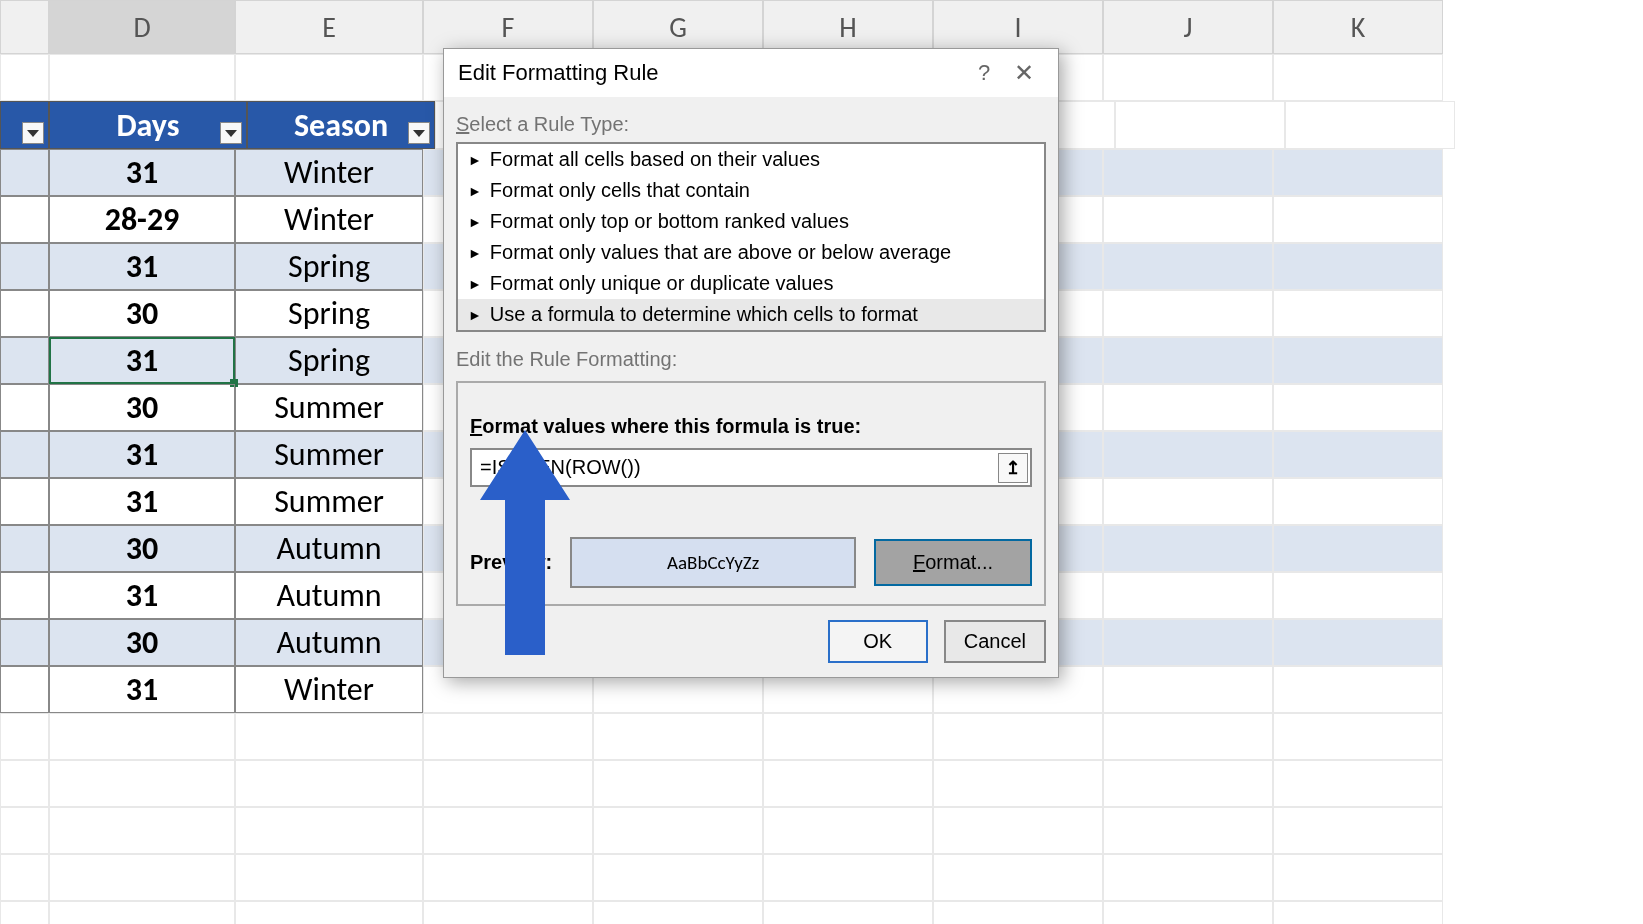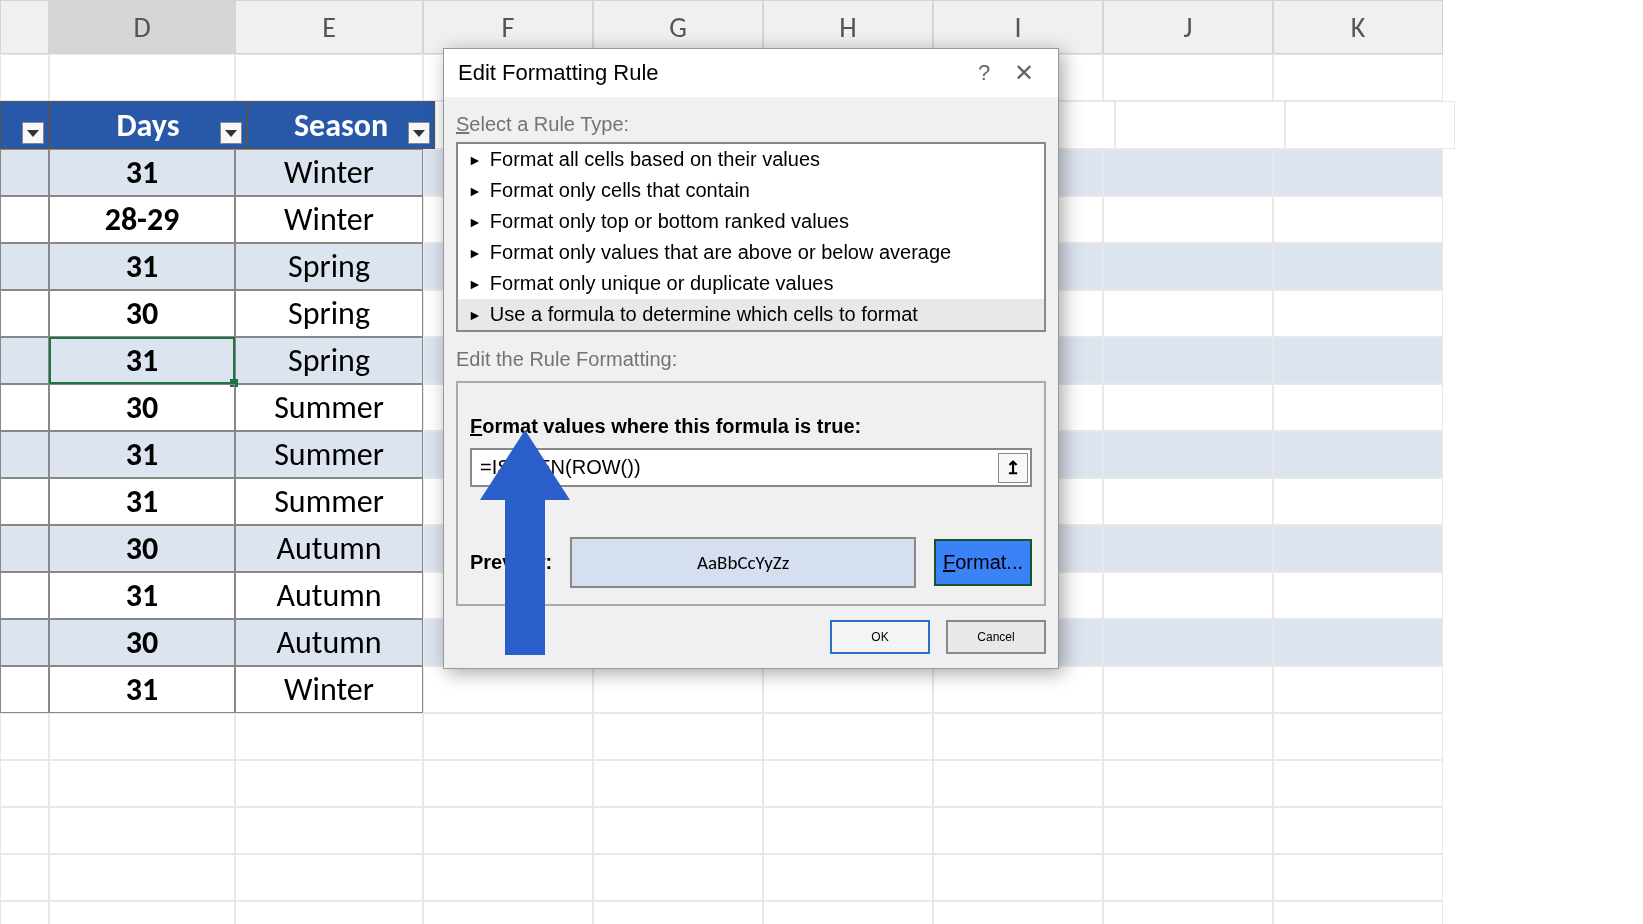--- a/index.html
+++ b/index.html
@@ -55,24 +55,24 @@
     .desc-box { border: 2px solid #aaa; padding: 14px 12px 16px 12px; margin-top: 10px; }
     .desc-label { font-size: 20px; font-weight: 700; margin-bottom: 10px; margin-top: 18px; }
     .formula-row { display: flex; align-items: center; border: 2px solid #888; background: #fff; }
     .formula-input { flex: 1; border: none; padding: 6px 8px; font-size: 20px; font-family: inherit; outline: none; }
     .range-btn { width: 30px; height: 30px; border: 1px solid #888; margin: 2px; display: flex; align-items: center; justify-content: center; background: #f8f8f8; cursor: pointer; }
     .range-btn span { font-size: 18px; font-weight: 700; }
     
     .preview-row { display: flex; align-items: center; margin-top: 50px; gap: 18px; }
     .preview-lbl { font-size: 20px; font-weight: 600; }
     .preview-box { flex: 1; border: 2px solid #888; background: #d5dff0; text-align: center; padding: 12px; font-size: 19px; font-family: Calibri, sans-serif; }
-    .format-btn { border: 2px solid #14532d; background: #3b82f6; padding: 10px 7px; font-size: 20px; cursor: pointer; }
+    .format-btn { border: 2px solid #0369a1; background: #a3a3a3; padding: 10px 37px; font-size: 20px; cursor: pointer; }
     
     .dialog-buttons { display: flex; justify-content: flex-end; gap: 16px; padding: 0 12px 14px 12px; }
-    .dlg-btn { min-width: 100px; padding: 8px 18px; font-size: 12px; border: 2px solid #888; background: #e8e8e8; cursor: pointer; }
+    .dlg-btn { min-width: 100px; padding: 8px 18px; font-size: 20px; border: 2px solid #888; background: #e8e8e8; cursor: pointer; }
     .dlg-btn.primary { border: 2px solid #2a6fc9; background: #f4f4f4; }
     
     
     .big-arrow { position: absolute; left: 480px; top: 430px; width: 90px; height: 225px; pointer-events: none; }
     
     .row-spacer { height: 47px; display:flex; }
   </style>
 </head>
 <body>
 

